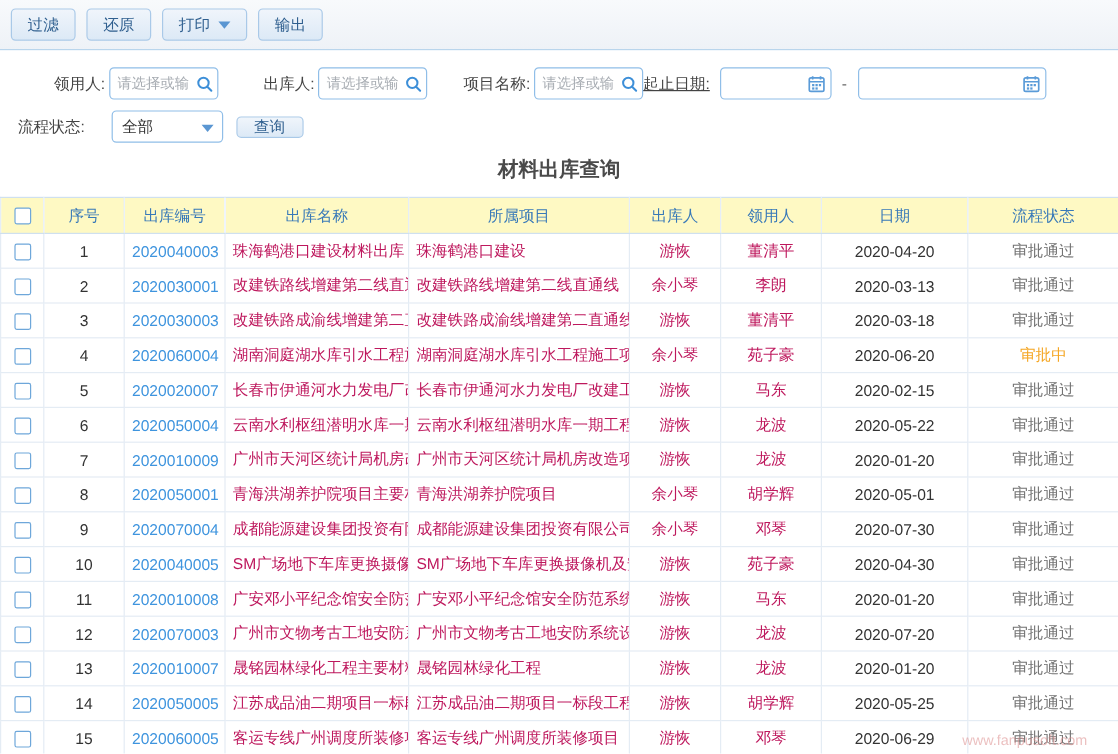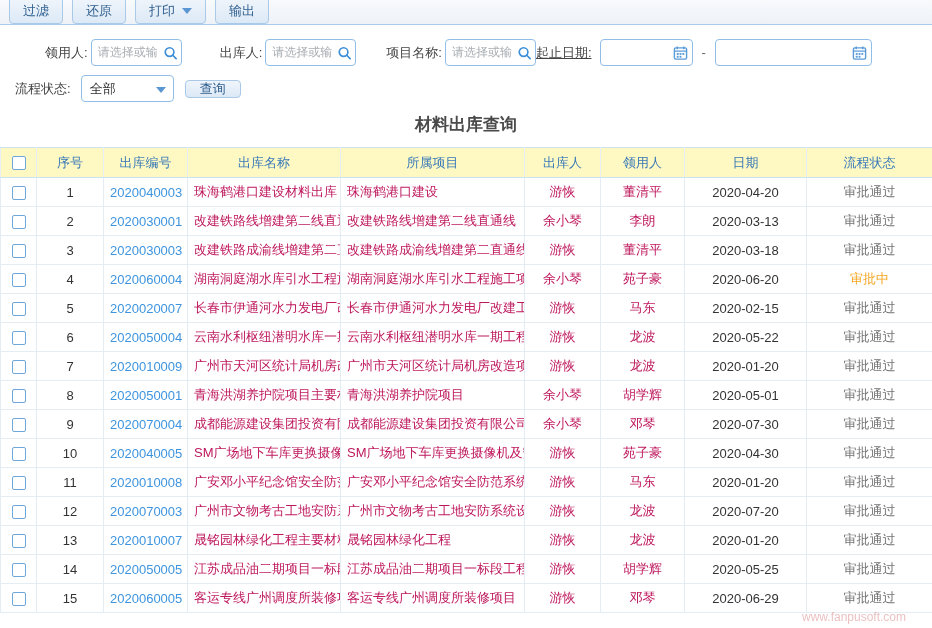--- a/index.html
+++ b/index.html
@@ -5,21 +5,21 @@
   * { box-sizing: border-box; }
   html,body { margin:0; padding:0; }
   body {
     width:932px; height:628px; overflow:hidden; position:relative;
     background:#fff;
     font-family:"Liberation Sans","DejaVu Sans",sans-serif;
     font-size:13px; color:#333;
   }
   
   .toolbar {
-    height:25px; display:flex; align-items:flex-end; gap:9px;
+    height:42px; display:flex; align-items:center; gap:9px;
     padding:0 0 0 9px;
     background:linear-gradient(#f8fafc,#eef2f7);
     border-bottom:1px solid #a9cbe8;
   }
   .tbtn {
     height:27px; padding:0 13px; display:inline-flex; align-items:center; gap:7px;
     background:linear-gradient(#f0f5fb,#dce9f6);
     border:1px solid #a9c9e8; border-radius:4px;
     color:#2f5f8f; font-size:13px; cursor:pointer;
   }
@@ -35,21 +35,21 @@
   .picker {
     position:relative; width:91px; height:27px; margin-left:3px;
     border:1px solid #90bee8; border-radius:4px; background:#fff;
     display:flex; align-items:center; padding:0 20px 0 6px; overflow:hidden;
   }
   .picker .ph { color:#a8adb3; font-size:12px; white-space:nowrap; overflow:hidden;font-family:Liberation Serif, serif; }
   .picker .icon-right { position:absolute; right:3px; top:50%; transform:translateY(-50%); line-height:0; }
   .datebox { position:relative; height:27px; border:1px solid #90bee8; border-radius:4px; background:#fff; }
   .datebox .icon-right { position:absolute; right:4px; top:50%; transform:translateY(-50%); line-height:0; }
   .selectbox {
-    position:relative; width:93px; height:27px; margin-left:10px;
+    position:relative; width:93px; height:27px; margin-left:22px;
     border:1px solid #90bee8; border-radius:4px; background:#fff;
     display:flex; align-items:center; padding:0 20px 0 8px; cursor:pointer;
   }
   .selectbox .caret-down { position:absolute; right:7px; top:11px; }
   .qbtn {
     height:18px; padding:0 14px; margin-left:11px; display:inline-flex; align-items:center;
     background:linear-gradient(#f0f5fb,#dce9f6);
     border:1px solid #a9c9e8; border-radius:4px; color:#2f5f8f; font-size:13px; cursor:pointer;
   }
   .dash { margin:0 9px; color:#666; }

